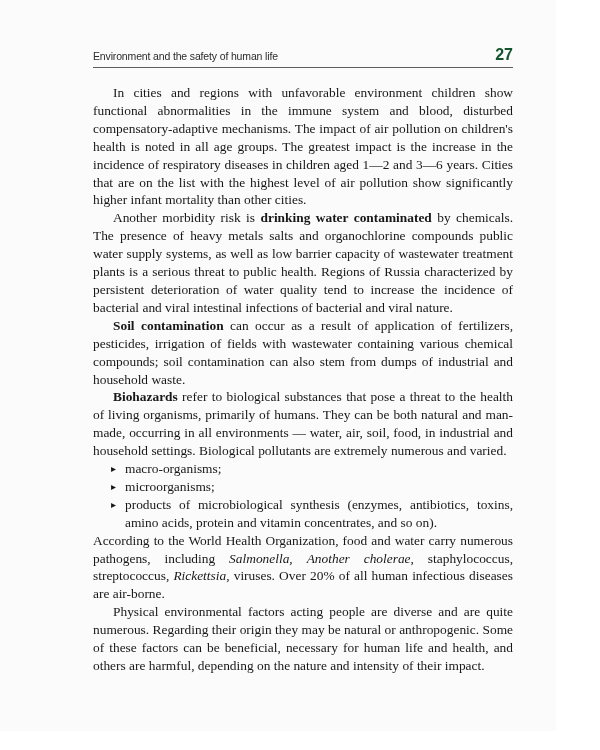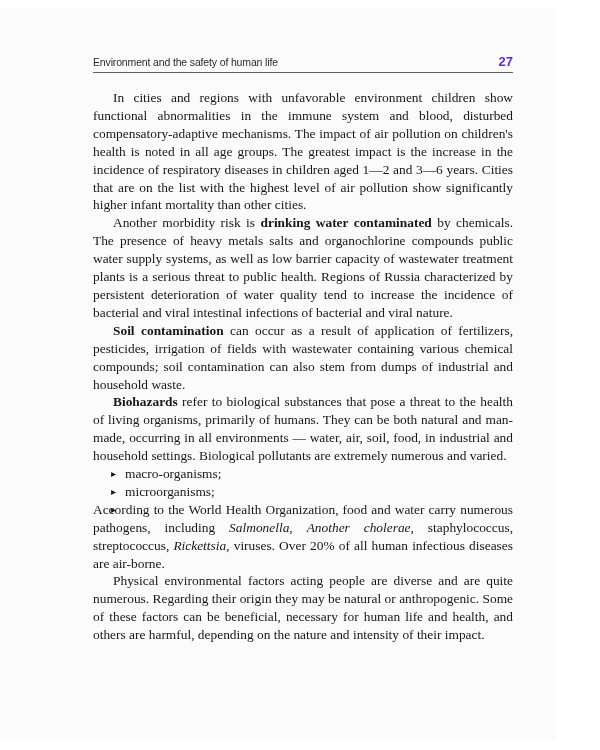--- a/index.html
+++ b/index.html
@@ -14,21 +14,20 @@
     font-family: "Liberation Serif", "DejaVu Serif", serif;
   }
 
   #page-sheet {
     position: absolute;
     left: 0;
     top: 0;
     width: 556px;
     height: 731px;
     background: #fbfbfb;
-    margin-top: 8px;
   }
 
   #page-content {
     position: absolute;
     left: 93px;
     top: 46px;
     width: 420px;
   }
 
   
@@ -39,23 +38,23 @@
     font-family: "Liberation Sans", "DejaVu Sans", sans-serif;
     padding-bottom: 3px;
   }
   .running-head-title {
     font-size: 10.5px;
     letter-spacing: -0.15px;
     color: #2b2b2b;
     white-space: nowrap;
   }
   .running-head-folio {
-    font-size: 13px;
+    font-size: 16px;
     font-weight: bold;
-    color: #6d28d9;
+    color: #14532d;
   }
   .head-rule {
     height: 0;
     border-top: 1.4px solid #5d5d5d;
     margin-bottom: 16px;
   }
 
   
   .body-copy {
     font-size: 13.4px;
@@ -121,21 +120,21 @@
 
       <p class="para"><b>Soil contamination</b><span> can occur as a result of application of fertilizers, pesticides, irrigation of fields with wastewater containing various chemical compounds; soil contamination can also stem from dumps of industrial and household waste.</span></p>
 
 
       <p class="para"><b>Biohazards</b><span> refer to biological substances that pose a threat to the health of living organisms, primarily of humans. They can be both natural and man-made, occurring in all environments — water, air, soil, food, in industrial and household settings. Biological pollutants are extremely numerous and varied.</span></p>
 
 
       <ul class="factor-list">
         <li class="factor-list-item"><span class="factor-bullet">▸</span><span>macro-organisms;</span></li>
         <li class="factor-list-item"><span class="factor-bullet">▸</span><span>microorganisms;</span></li>
-        <li class="factor-list-item"><span class="factor-bullet">▸</span></li>
+        <li class="factor-list-item"><span class="factor-bullet">▸</span><span>products of microbiological synthesis (enzymes, antibiotics, toxins, amino acids, protein and vitamin concentrates, and so on).</span></li>
       </ul>
 
       <p class="para no-indent"><span>According to the World Health Organization, food and water carry numerous pathogens, including </span><i>Salmonella</i><span>, </span><i>Another cholerae</i><span>, staphylococcus, streptococcus, </span><i>Rickettsia</i><span>, viruses. Over 20% of all human infectious diseases are air-borne.</span></p>
 
       <p class="para"><span>Physical environmental factors acting people are diverse and are quite numerous. Regarding their origin they may be natural or anthropogenic. Some of these factors can be beneficial, necessary for human life and health, and others are harmful, depending on the nature and intensity of their impact.</span></p>
 
     </div>
   </div>
 </div>
 

